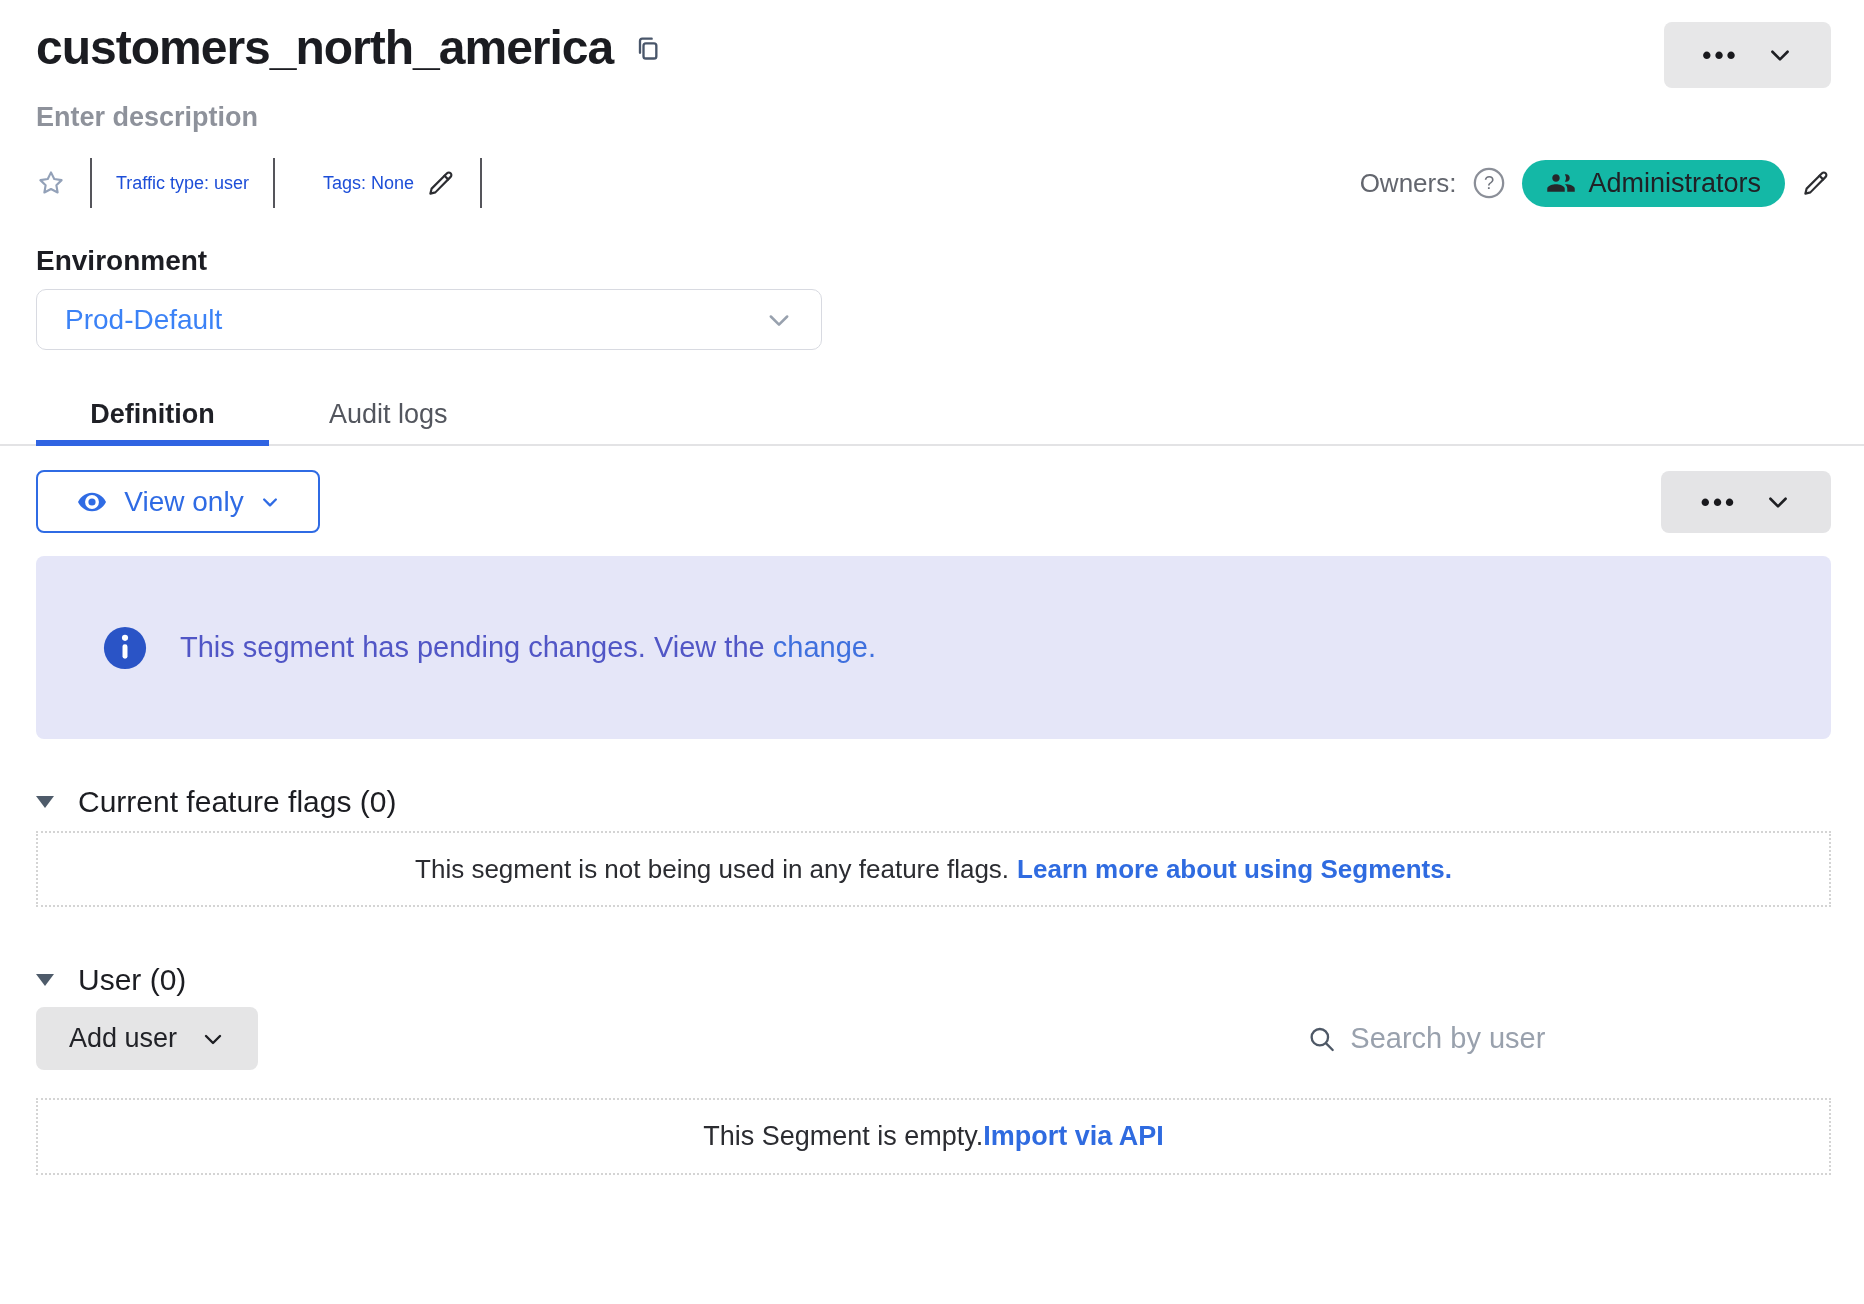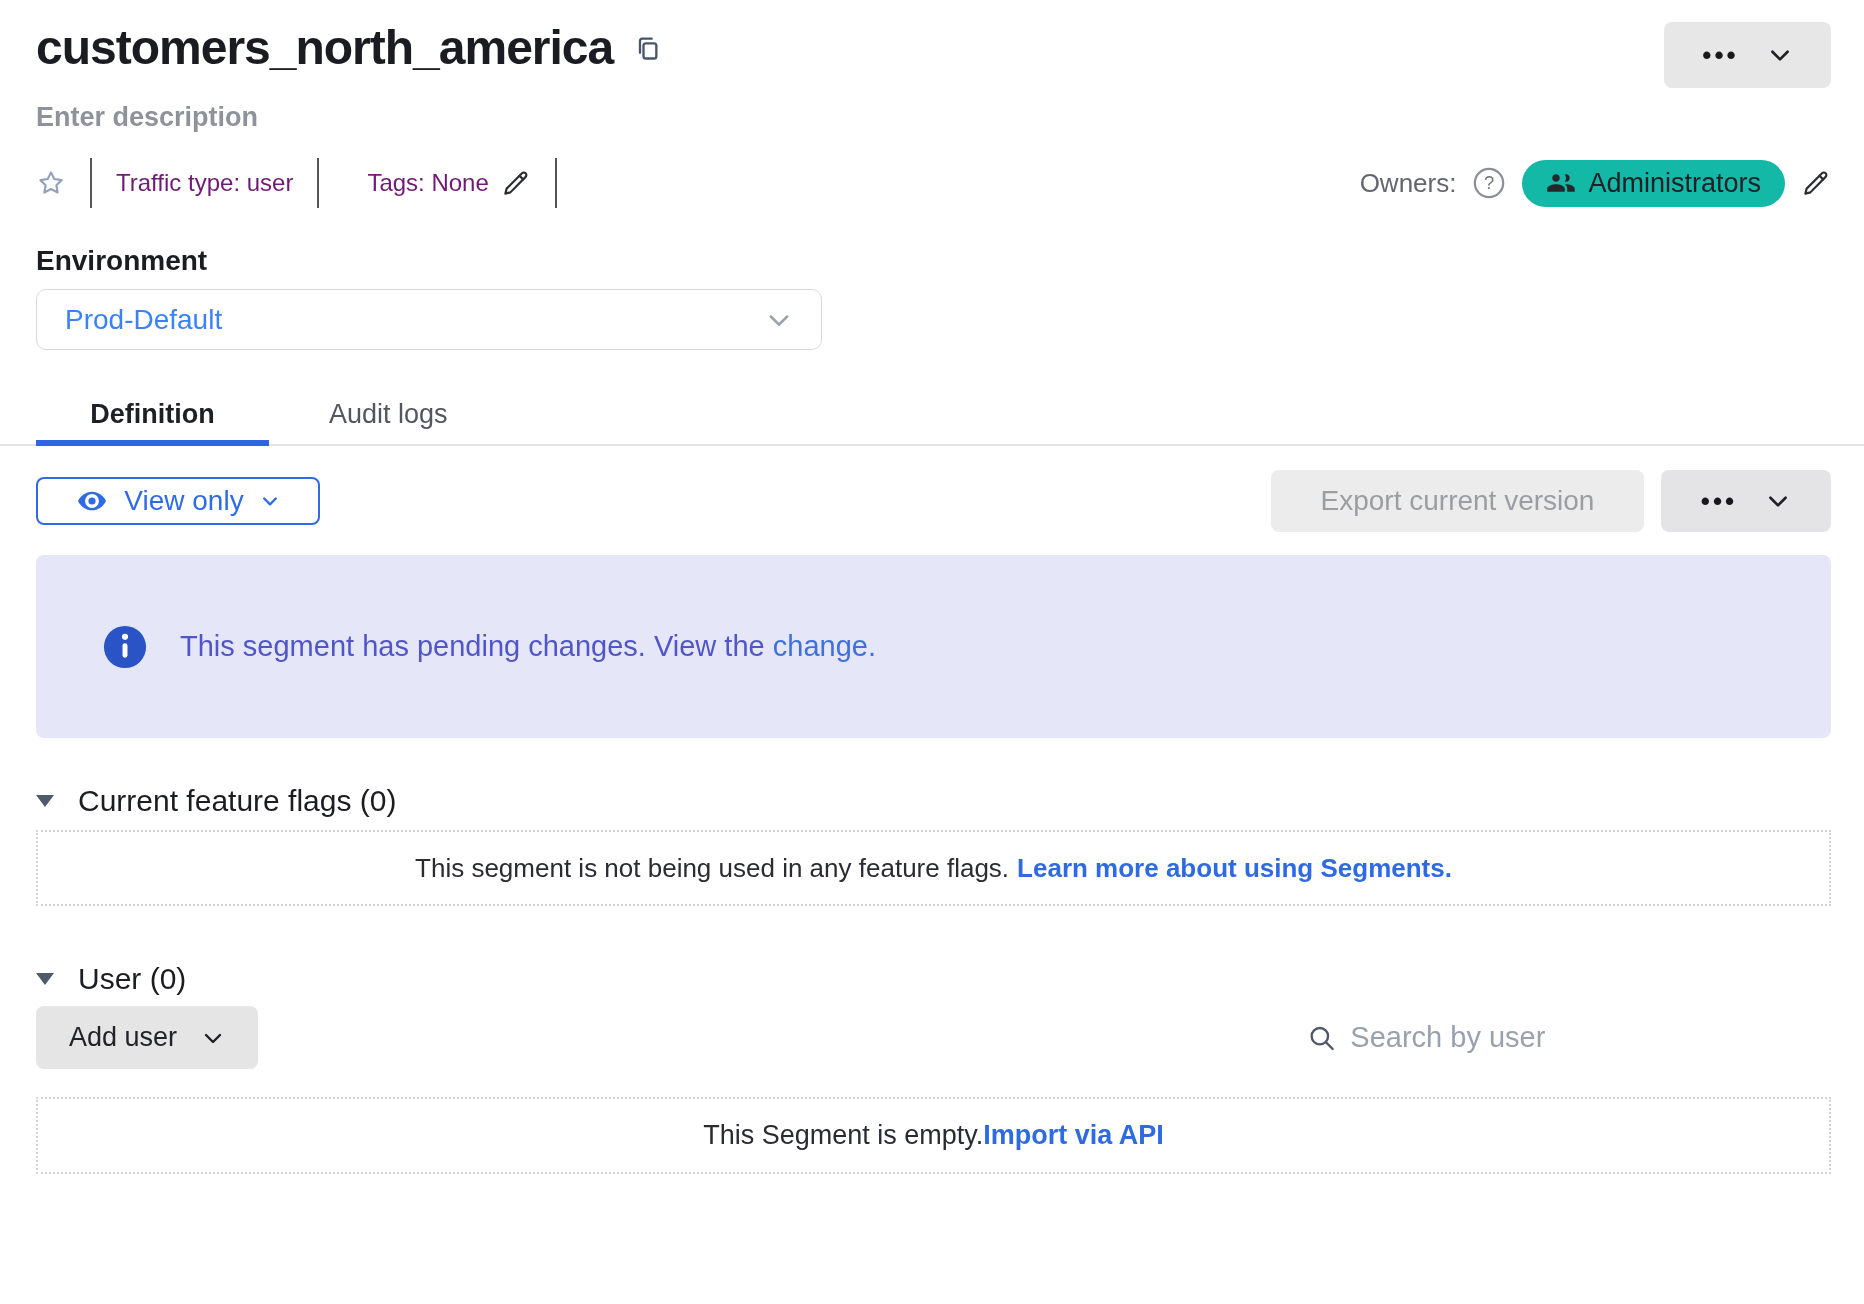--- a/index.html
+++ b/index.html
@@ -18,21 +18,21 @@
   .icon-btn { background: none; border: none; cursor: pointer; display: inline-flex; align-items: center; }
 
   .btn-gray-more { width: 167px; height: 66px; background: #e7e7e8; border: none; border-radius: 8px;
     display: flex; align-items: center; justify-content: center; gap: 28px; cursor: pointer; }
   .dots { font-size: 26px; letter-spacing: 3px; color: #19191d; font-weight: 700; line-height: 1; }
 
   .description { margin-top: 14px; font-size: 27px; color: #8e929b; cursor: text; font-weight: bold; }
 
   .meta-row { margin-top: 24px; display: flex; align-items: center; height: 52px; }
   .v-divider { width: 2px; height: 50px; background: #55555b; margin: 0 24px; flex: 0 0 auto; }
-  .meta-label { font-size: 24px; color: #701a75; white-space: nowrap; text-align: right; }
+  .meta-label { font-size: 18px; color: #1d4ed8; white-space: nowrap; text-align: right; }
   .meta-item { display: flex; align-items: center; gap: 12px; margin-left: 24px; }
   .pill { background: #efeff0; border-radius: 999px; padding: 9px 22px; font-size: 25px; color: #26272c; display: inline-flex; align-items: center; gap: 12px; }
   .meta-right { margin-left: auto; display: flex; align-items: center; gap: 16px; }
   .owners-label { font-size: 26px; color: #63666e; }
 
   
   .env-label { margin-top: 36px; font-size: 28px; font-weight: 700; color: #1c1d23; }
   .env-select { margin-top: 12px; width: 786px; height: 61px; border: 1px solid #d8dae1; border-radius: 10px;
     background: #fff; display: flex; align-items: center; justify-content: space-between;
     padding: 0 28px; font-size: 28px; color: #3b82f6; cursor: pointer; }
@@ -41,21 +41,21 @@
   .tabs { margin: 34px -33px 0 -36px; padding-left: 36px; border-bottom: 2px solid #e3e3e5;
     display: flex; align-items: stretch; height: 62px; }
   .tab { position: relative; display: flex; align-items: center; justify-content: center;
     font-size: 27px; cursor: pointer; }
   .tab.active { width: 233px; font-weight: 700; color: #1f2026; }
   .tab.active::after { content: ""; position: absolute; left: 0; right: 0; bottom: -2px; height: 6px; background: #3064e2; }
   .tab.inactive { margin-left: 60px; color: #53565e; font-weight: 400; }
 
   
   .toolbar { margin-top: 24px; display: flex; align-items: center; }
-  .btn-viewonly { width: 284px; height: 48px; border: 2px solid #2f6be4; border-radius: 8px; background: #fff;
+  .btn-viewonly { width: 284px; height: 63px; border: 2px solid #2f6be4; border-radius: 8px; background: #fff;
     color: #2f6be4; display: flex; align-items: center; justify-content: center; gap: 16px;
     font-size: 28px; cursor: pointer; font-family: inherit; }
   .toolbar-right { margin-left: auto; display: flex; gap: 17px; }
   .btn-export { width: 373px; height: 62px; background: #ececec; color: #9b9da2; font-size: 28px;
     border: none; border-radius: 8px; display: flex; align-items: center; justify-content: center;
     cursor: default; font-family: inherit; }
   .btn-gray-more.small { width: 170px; height: 62px; background: #e4e4e6; }
 
   
   .banner { margin-top: 23px; height: 183px; background: #e5e6f8; border-radius: 8px;
@@ -171,21 +171,20 @@
         <path d="M12 5C6.5 5 2.6 9.3 1.5 12c1.1 2.7 5 7 10.5 7s9.4-4.3 10.5-7C21.4 9.3 17.5 5 12 5z" fill="#2f6be4"></path>
         <circle cx="12" cy="12" r="5.2" fill="#ffffff"></circle>
         <circle cx="12" cy="12" r="2.7" fill="#2f6be4"></circle>
       </svg>
       <span>View only</span>
       <svg width="20" height="20" viewBox="0 0 24 24" fill="none" stroke="#2f6be4" stroke-width="2.8" stroke-linecap="round" stroke-linejoin="round">
           <polyline points="5 9 12 16 19 9"></polyline>
         </svg>
     </button>
     <div class="toolbar-right">
-      <button class="btn-export">Export current version</button>
       <button class="btn-gray-more small">
         <span class="dots">•••</span>
         <svg width="26" height="26" viewBox="0 0 24 24" fill="none" stroke="#1e1f23" stroke-width="2.4" stroke-linecap="round" stroke-linejoin="round">
             <polyline points="5 9 12 16 19 9"></polyline>
           </svg>
       </button>
     </div>
   </div>
 
   <div class="banner">

